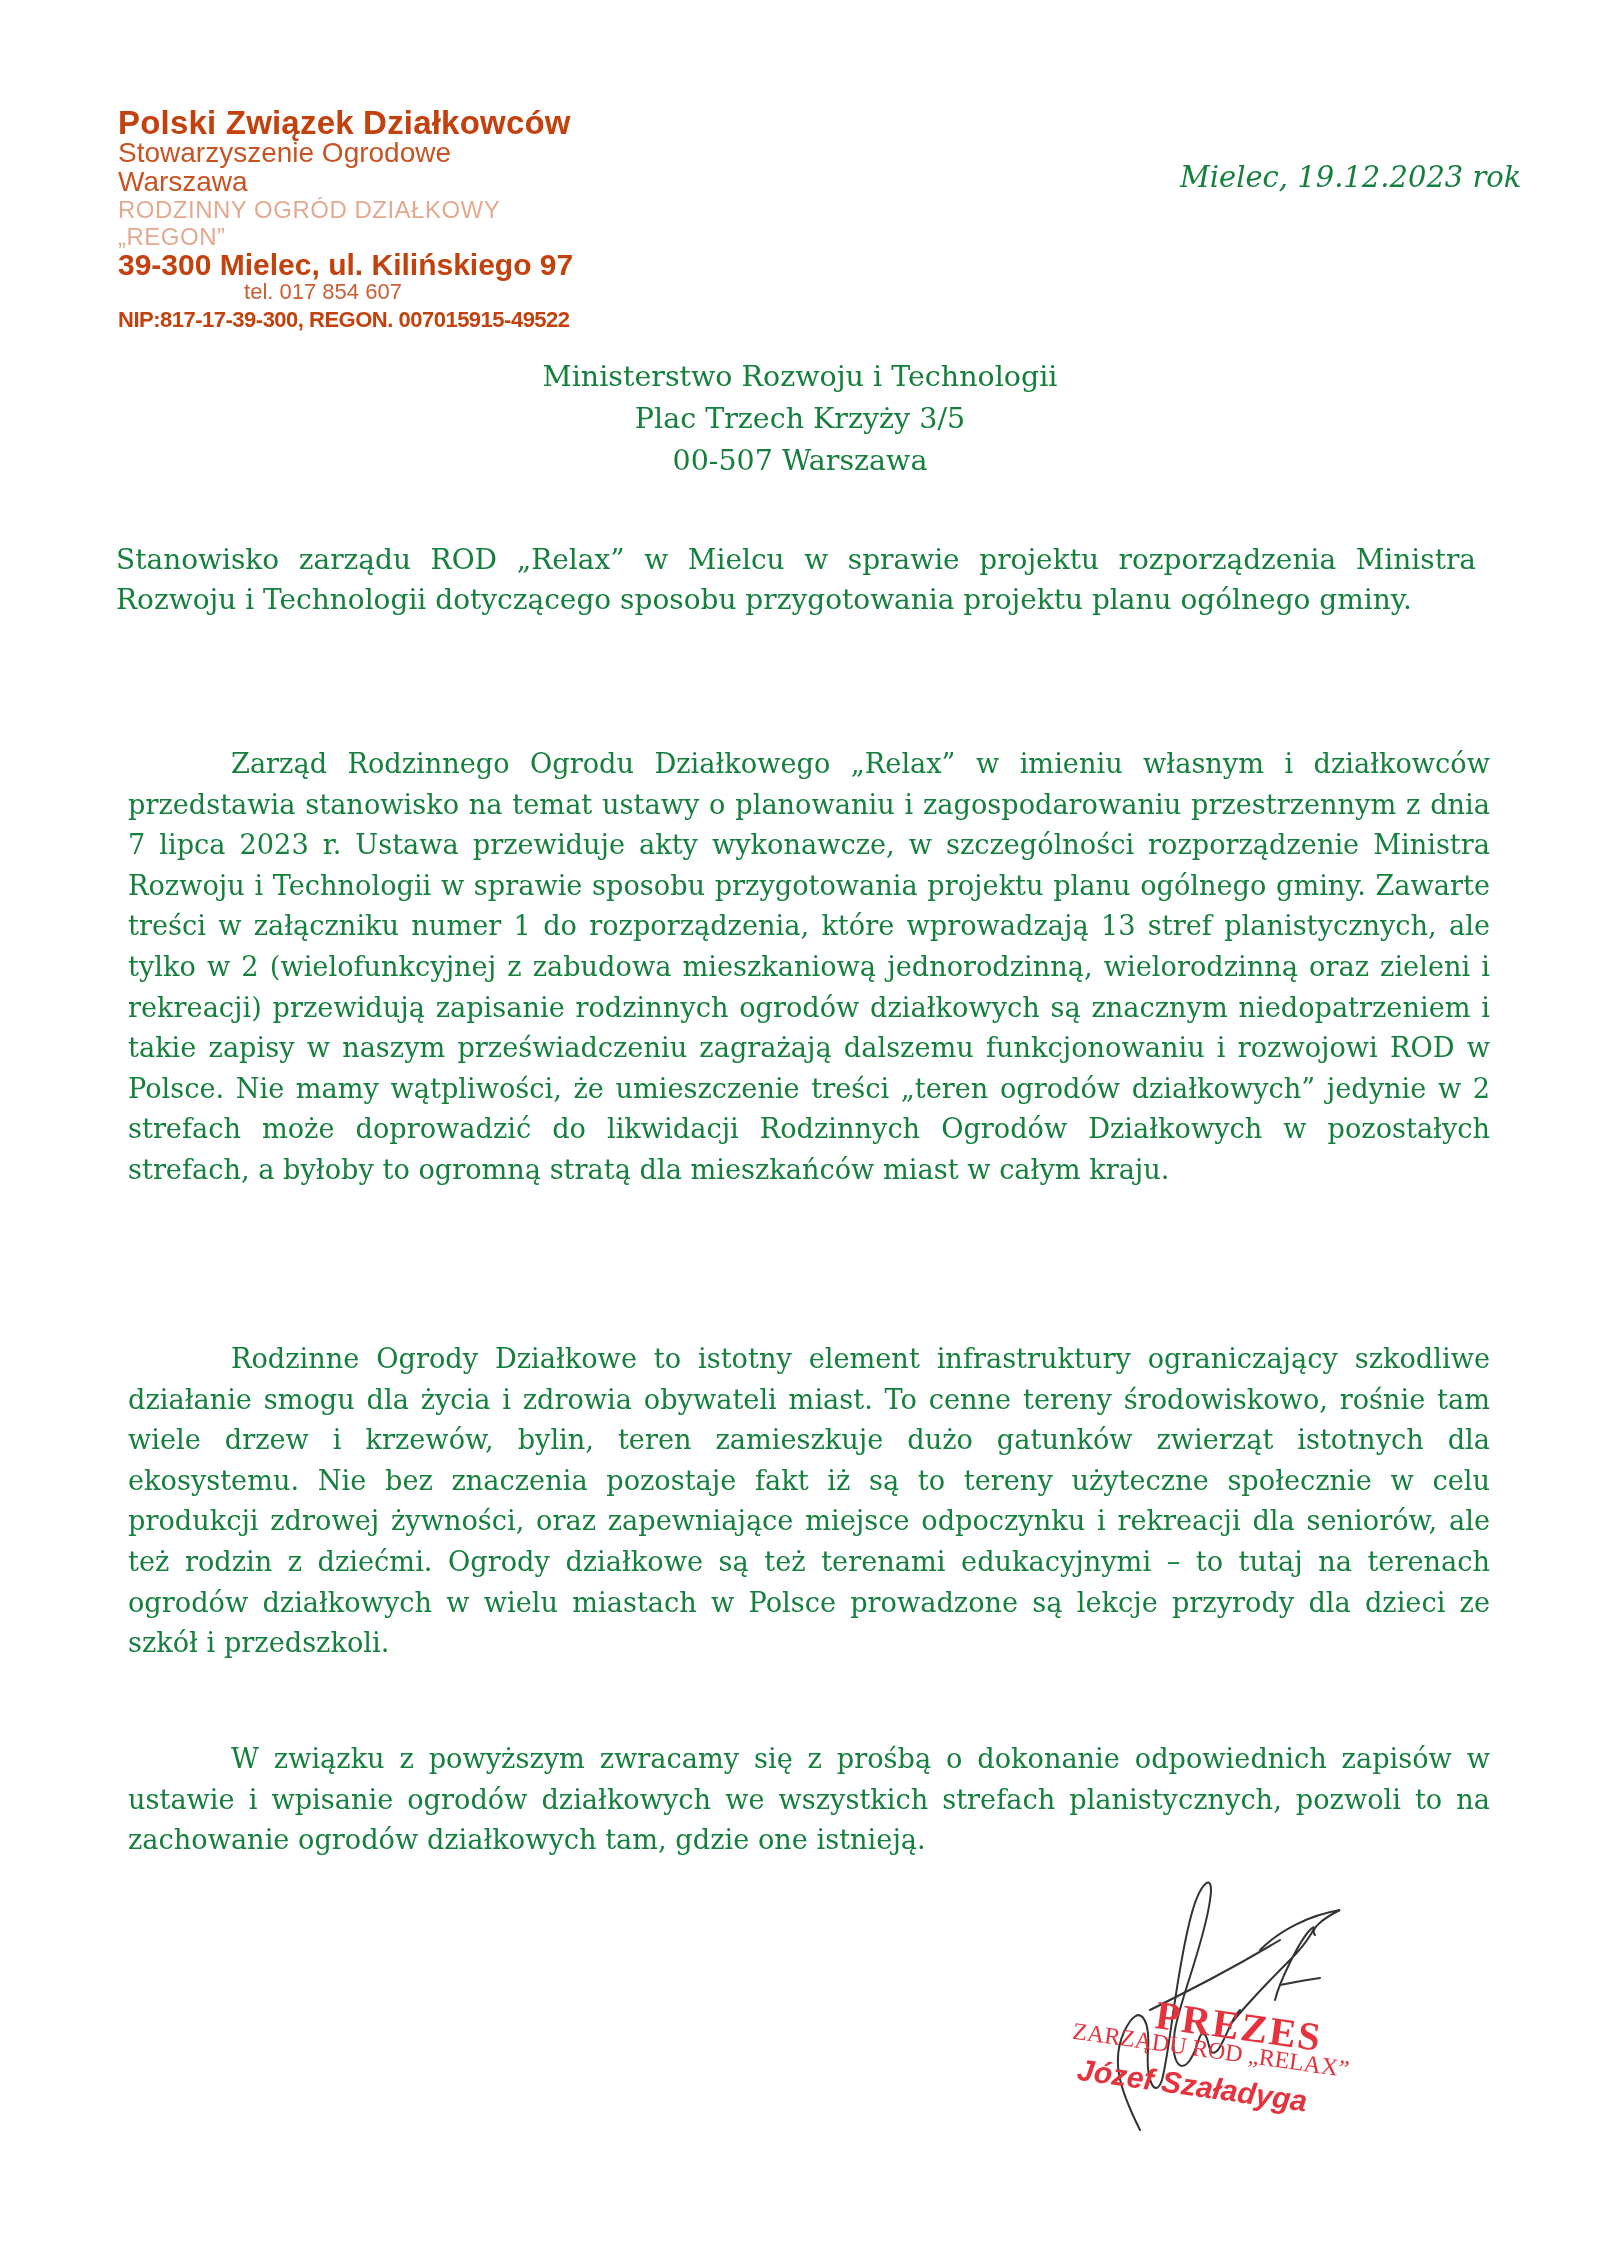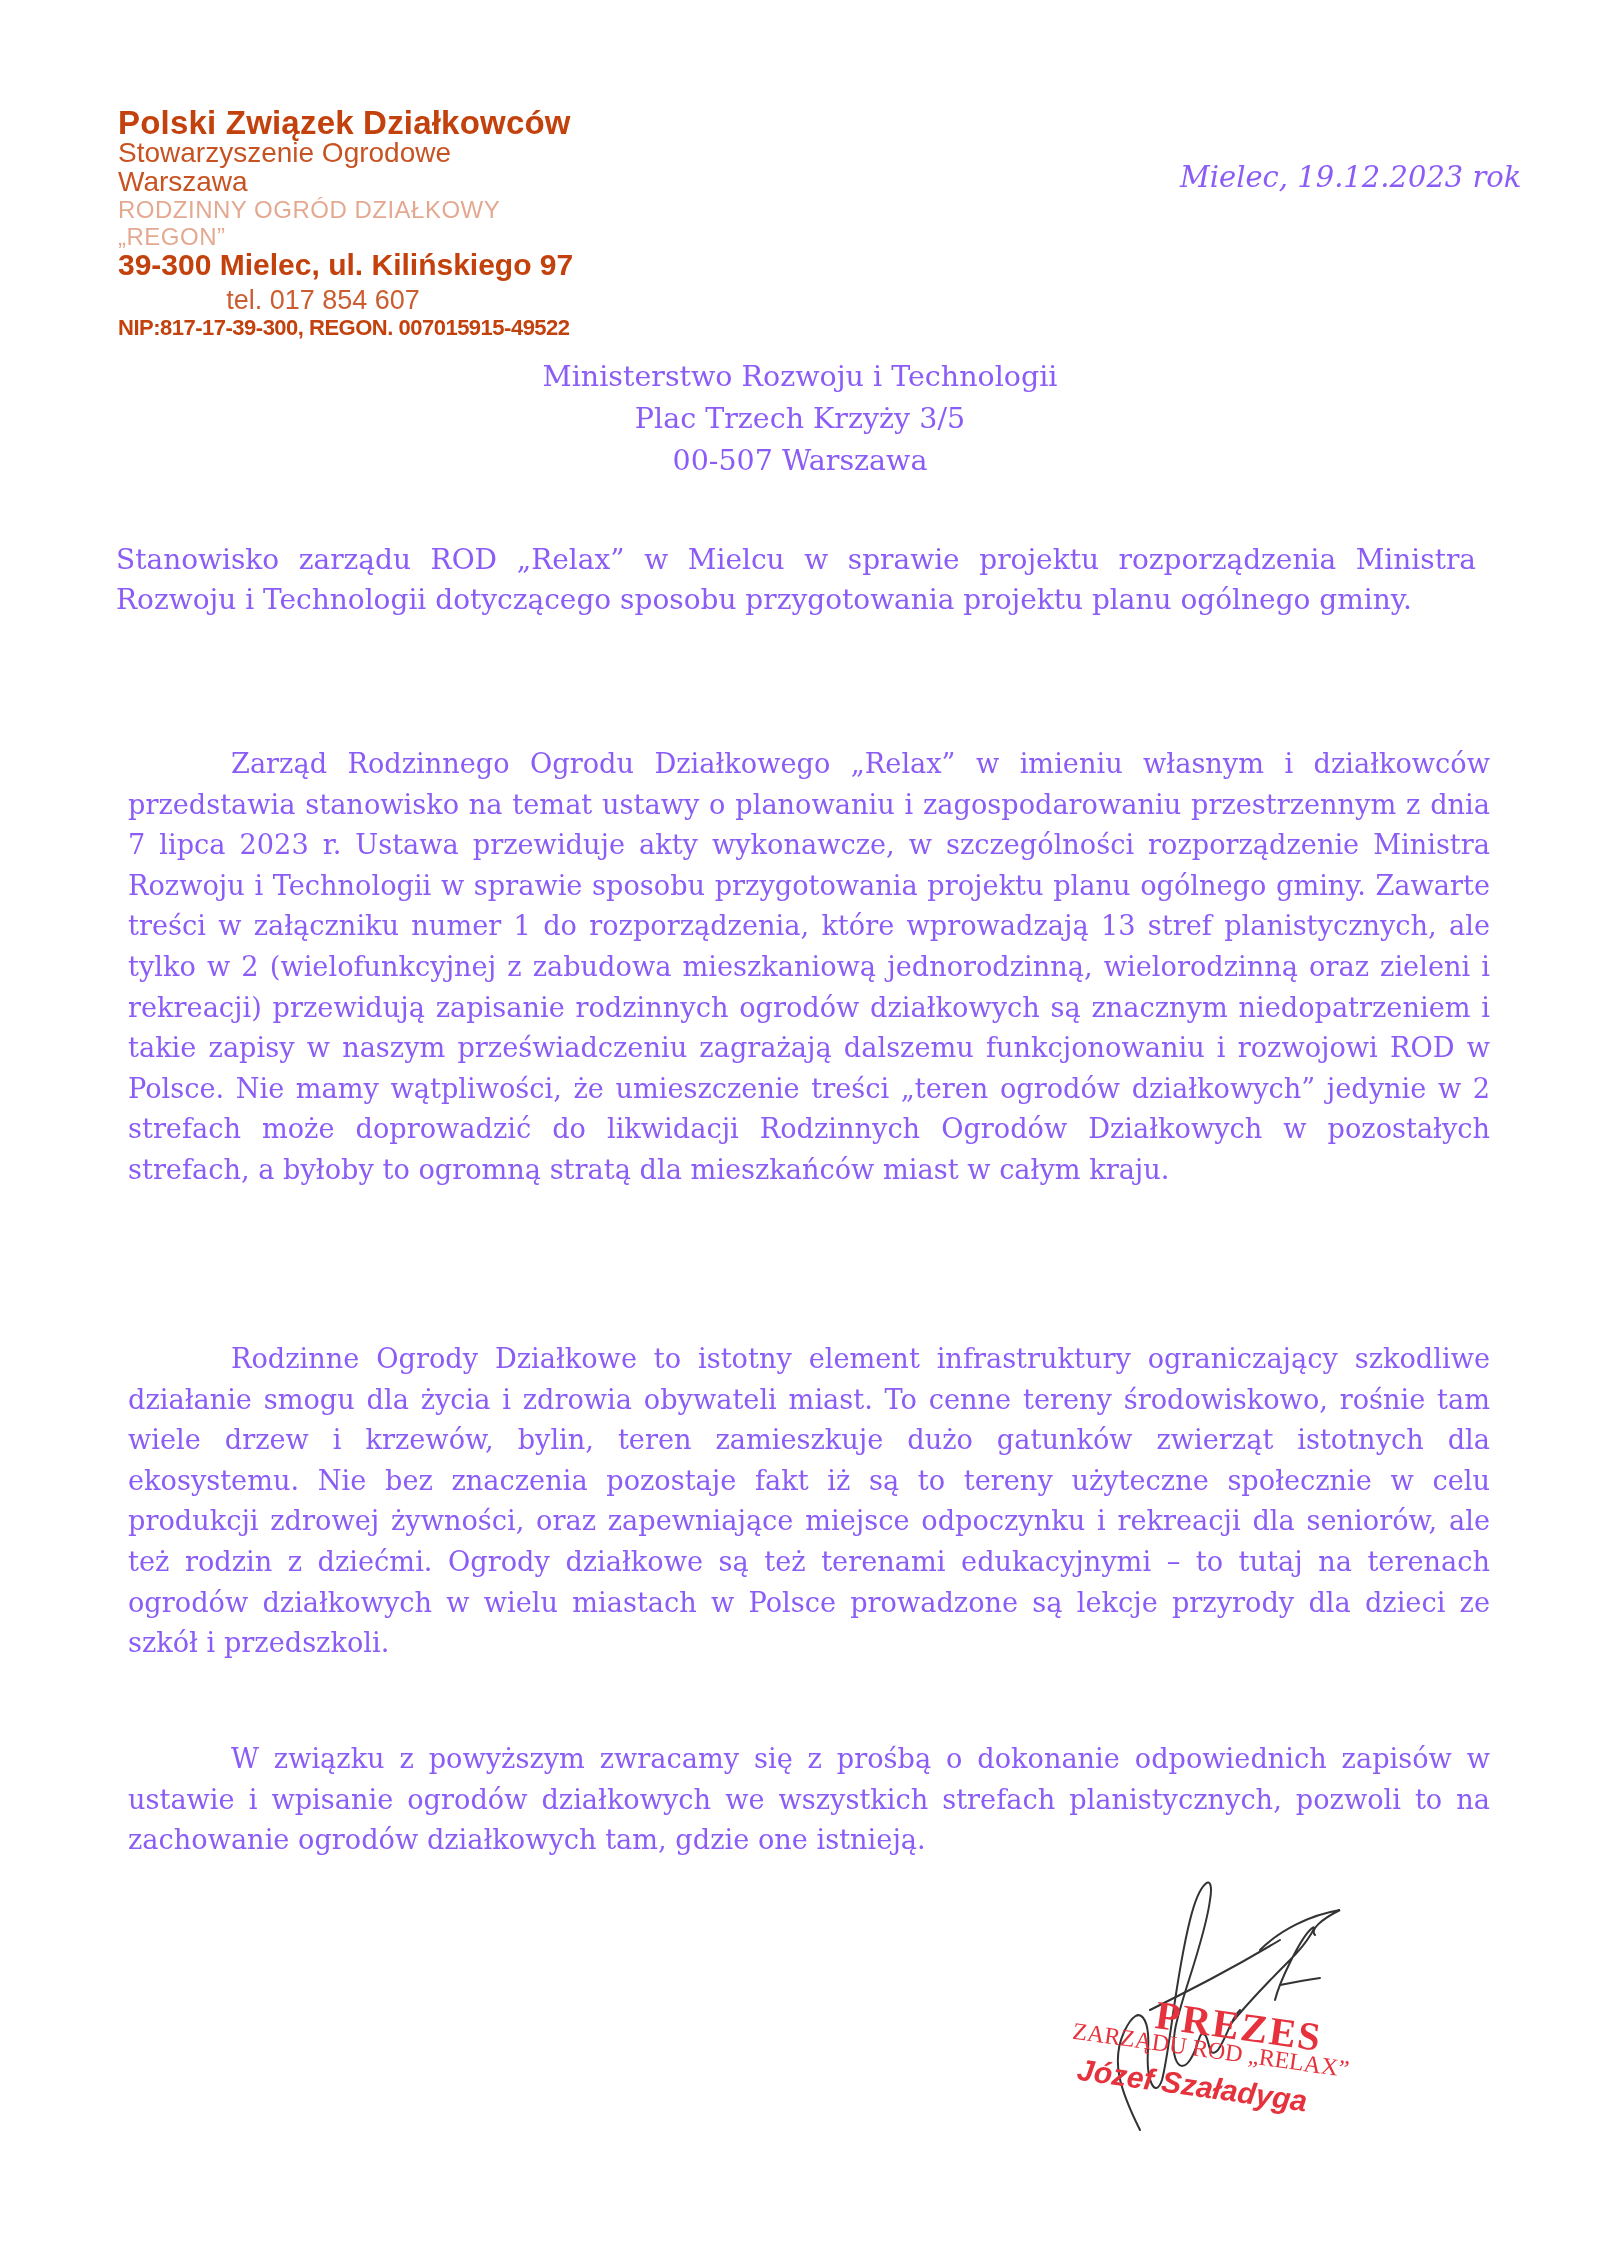--- a/index.html
+++ b/index.html
@@ -5,25 +5,25 @@
   html, body { margin: 0; padding: 0; background: #ffffff; }
   body { width: 1598px; height: 2260px; position: relative; overflow: hidden; }
   .page { position: absolute; left: 0; top: 0; width: 1598px; height: 2260px; background: #fff; }
 
   
   .stamp { position: absolute; left: 118px; top: 108px; width: 470px; color: #c2410c; font-family: "Liberation Sans", sans-serif; }
   .stamp .l1 { font-size: 33px; font-weight: bold; line-height: 30px; letter-spacing: 0.2px; }
   .stamp .l2 { font-size: 28px; line-height: 29px; opacity: 0.9; }
   .stamp .l3 { font-size: 24px; line-height: 27px; opacity: 0.85; letter-spacing: 0.5px; }
   .stamp .l4 { font-size: 30px; font-weight: bold; line-height: 29px; }
-  .stamp .l5 { font-size: 27px; line-height: 26px; text-align: center; padding-right: 60px; opacity: 0.85; margin-top: 8px; }
+  .stamp .l5 { font-size: 22px; line-height: 26px; text-align: center; padding-right: 60px; opacity: 0.85; }
   .stamp .l6 { font-size: 22px; font-weight: bold; line-height: 30px; letter-spacing: -0.5px; }
   .stamp .faded { opacity: 0.45; }
 
-  .serif { font-family: "DejaVu Serif", "Liberation Serif", serif; color: #8b5cf6; }
+  .serif { font-family: "DejaVu Serif", "Liberation Serif", serif; color: #15803d; }
 
   .date { position: absolute; left: 1180px; top: 160px; font-style: italic; font-size: 29px; }
 
   .addressee { position: absolute; left: 420px; top: 328px; width: 760px; text-align: center; font-size: 28.5px; line-height: 42px; margin-top: 28px; }
 
   .subject { position: absolute; left: 116px; top: 540px; width: 1360px; font-size: 28px; line-height: 40px; text-align: justify; text-align-last: left; }
 
   .body-text { position: absolute; left: 128px; width: 1362px; font-size: 27.2px; line-height: 40.6px; text-align: justify; }
   .body-text .indent { display: inline-block; width: 103px; }
   .p1 { top: 744px; }

